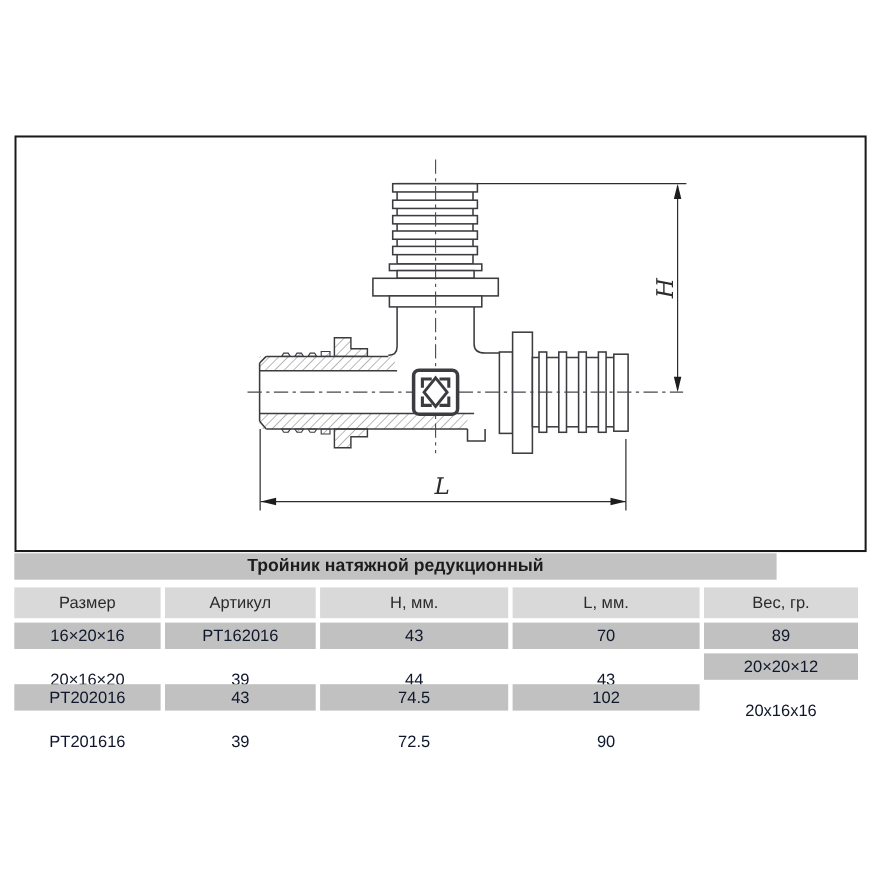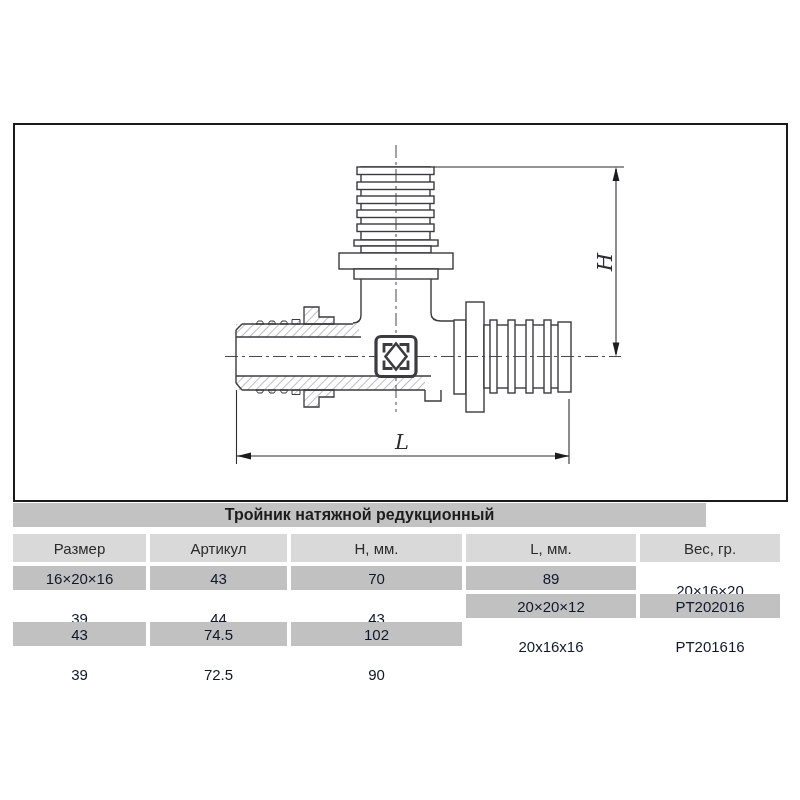--- a/index.html
+++ b/index.html
@@ -147,20 +147,21 @@
     <div class="tbl-title">Тройник натяжной редукционный</div>
     <div class="tbl-grid">
 
       <div class="cell head">Размер</div>
       <div class="cell head">Артикул</div>
       <div class="cell head">H, мм.</div>
       <div class="cell head">L, мм.</div>
       <div class="cell head">Вес, гр.</div>
 
       <div class="cell dark">16×20×16</div>
+      <div class="cell dark">PT162016</div>
       <div class="cell dark">43</div>
       <div class="cell dark">70</div>
       <div class="cell dark">89</div>
 
       <div class="cell light">20×16×20</div>
       <div class="cell light">39</div>
       <div class="cell light">44</div>
       <div class="cell light">43</div>
 
       <div class="cell dark">20×20×12</div>

